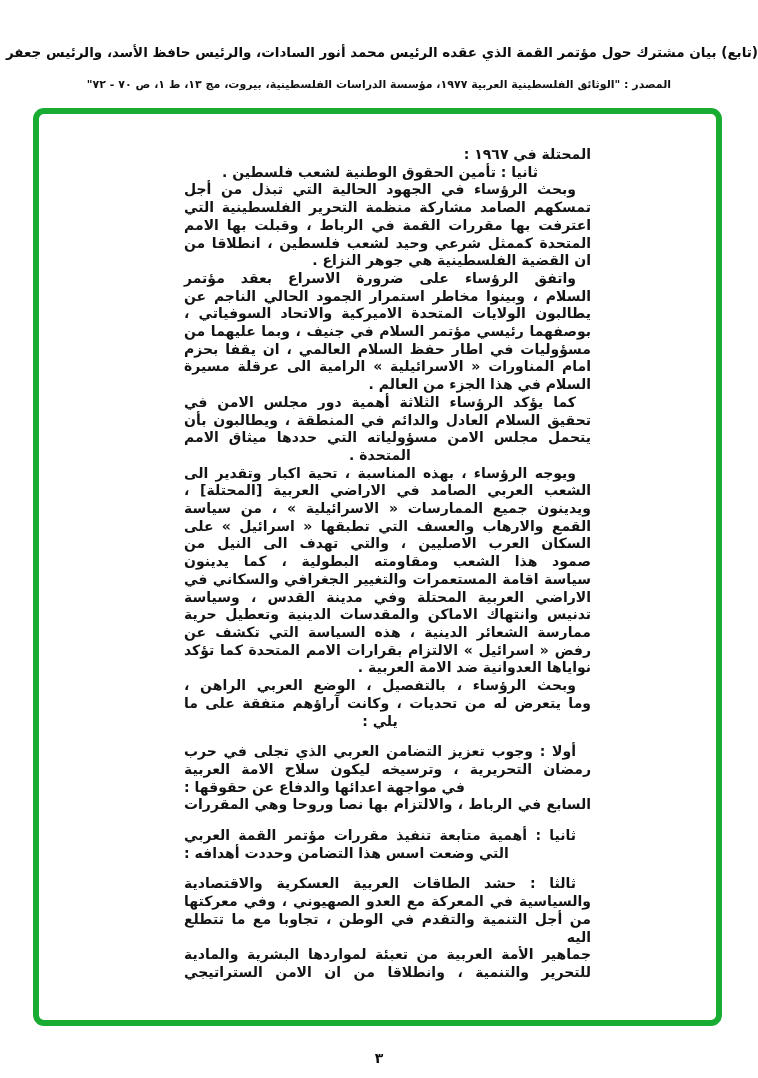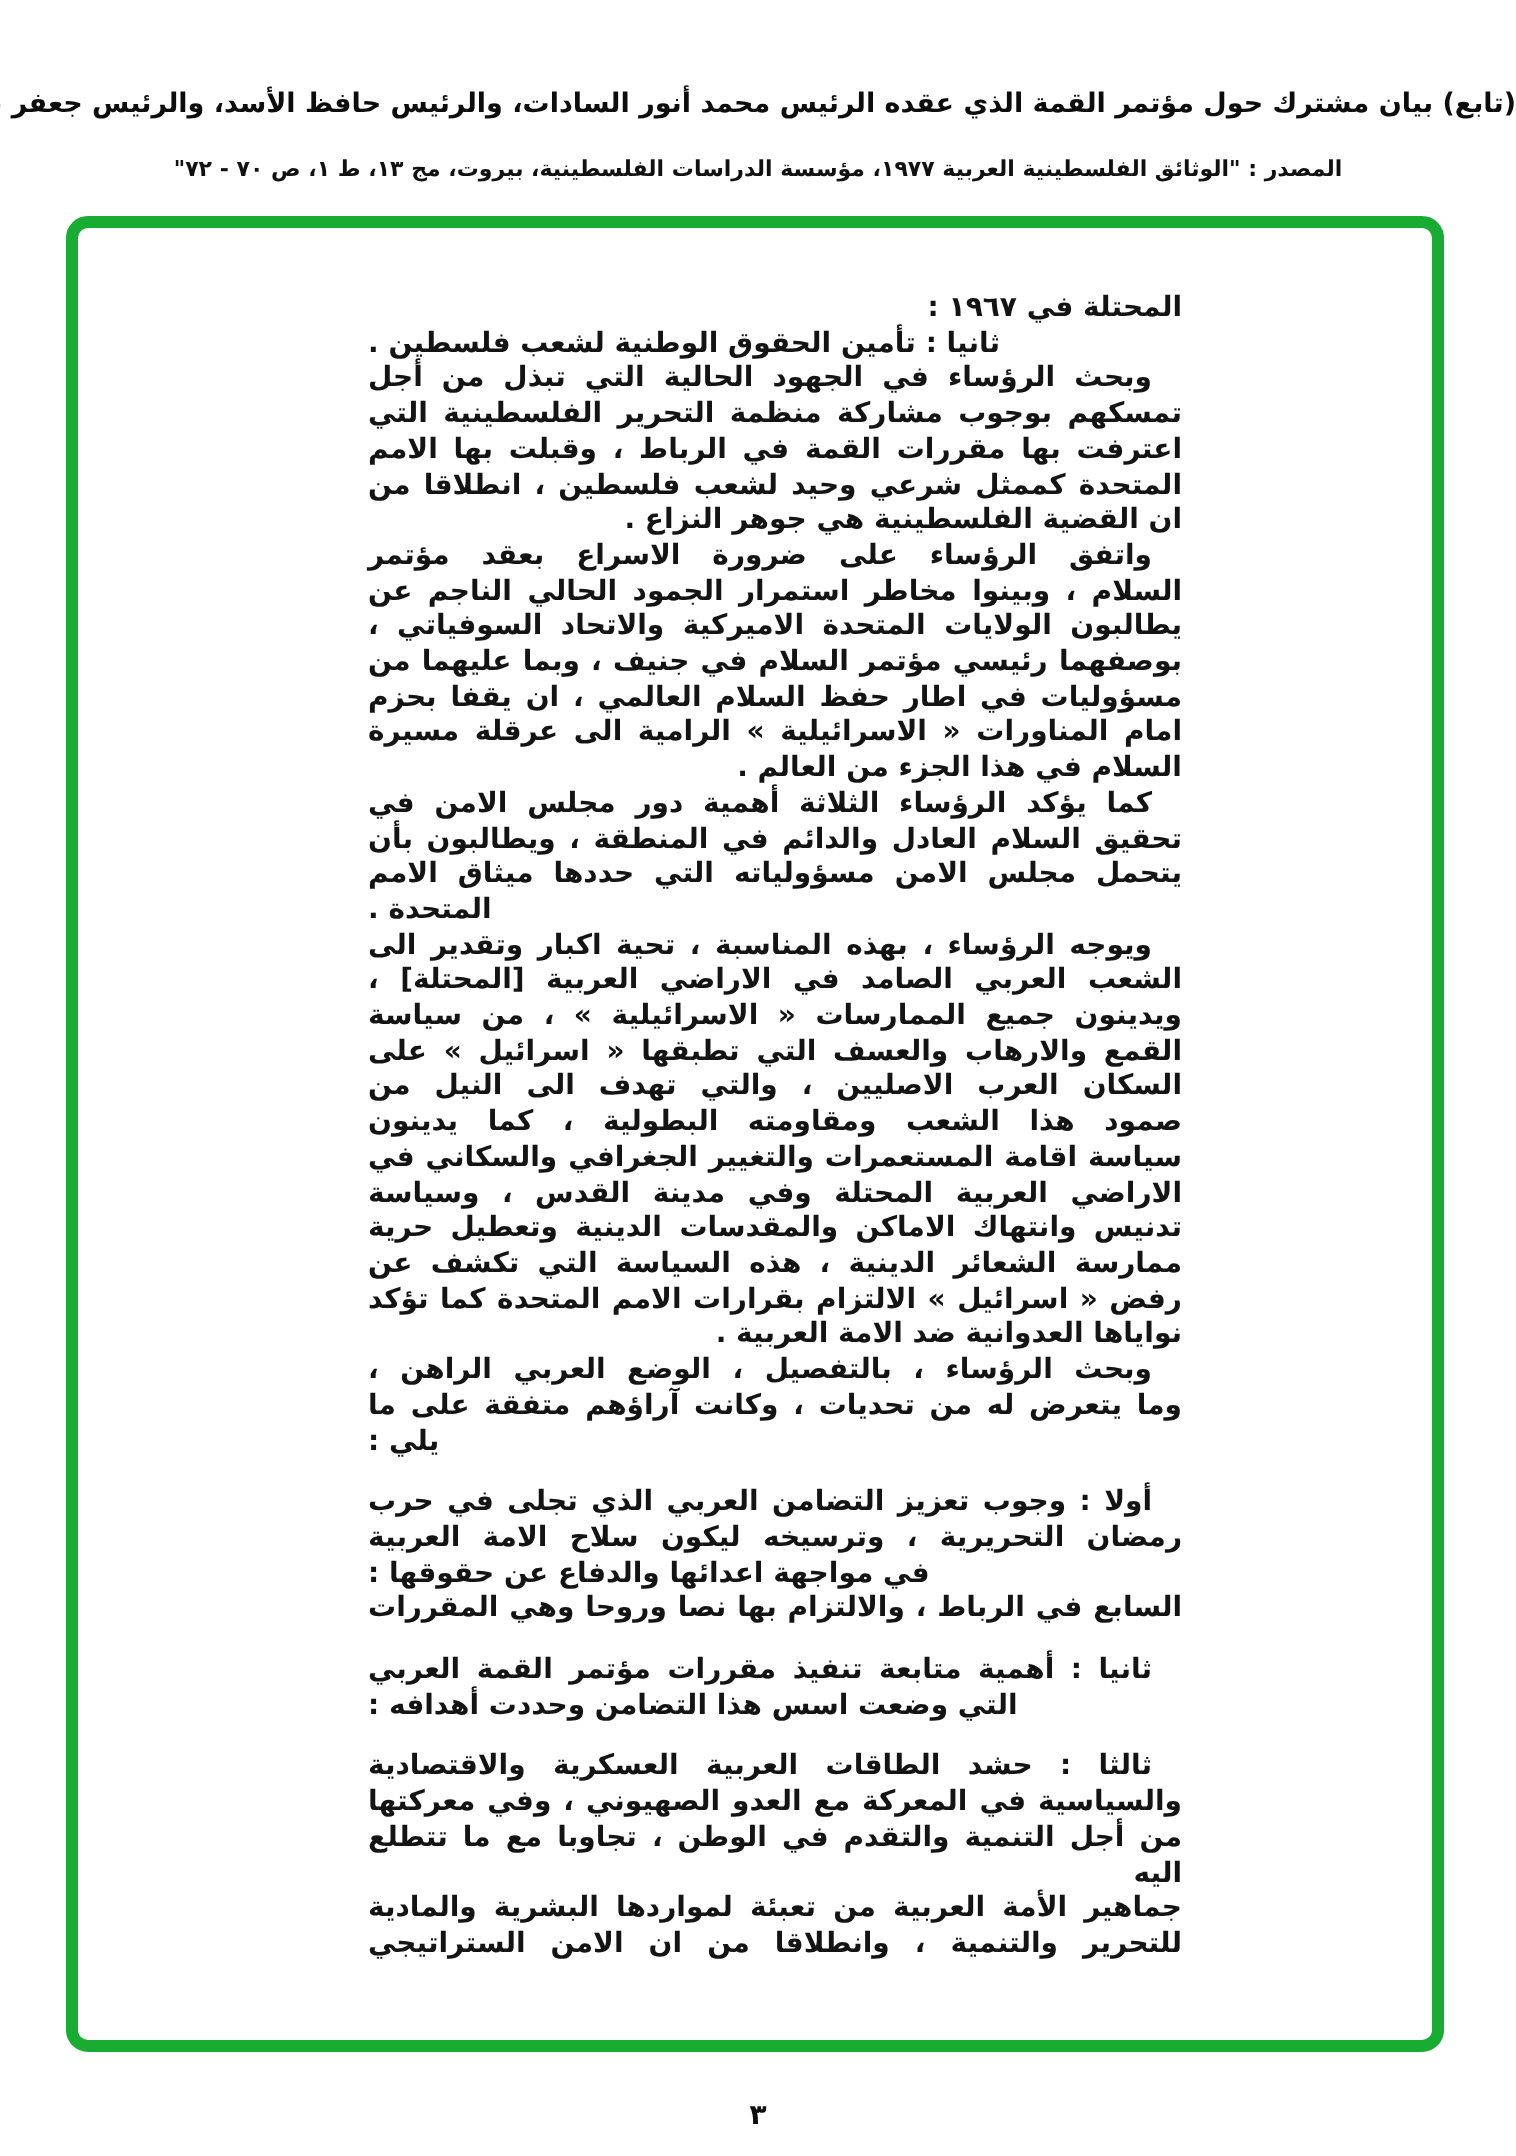--- a/index.html
+++ b/index.html
@@ -50,21 +50,21 @@
     width:407px;
     direction:rtl;
     font-size:14px;
     font-weight:bold;
     line-height:17.7px;
     color:#141414;
   }
   .line { text-align:right; }
   .line.j  { text-align:justify; text-align-last:justify; }
   .line.jo { text-align:justify; text-align-last:justify; padding-right:15px; }
-  .line.ro { text-align:left; padding-right:15px; }
+  .line.ro { text-align:center; padding-right:15px; }
   .line.r  { text-align:right; }
   .line.c  { text-align:left; }
   .line.gap { margin-top:13px; }
   .page-number {
     position:absolute;
     bottom:12px; left:0; right:0;
     text-align:center;
     font-size:14px;
     font-weight:bold;
     color:#0d0d0d;
@@ -78,21 +78,21 @@
   <div class="header-title">(تابع) بيان مشترك حول مؤتمر القمة الذي عقده الرئيس محمد أنور السادات، والرئيس حافظ الأسد، والرئيس جعفر نميري</div>
 
   <div class="header-source">المصدر :  "الوثائق الفلسطينية العربية ١٩٧٧، مؤسسة الدراسات الفلسطينية، بيروت، مج ١٣، ط ١، ص ٧٠ - ٧٢"</div>
 
   <div class="green-frame"></div>
 
   <div class="text-column">
       <div class="line r">المحتلة في ١٩٦٧ :</div>
       <div class="line ro">ثانيا : تأمين الحقوق الوطنية لشعب فلسطين .</div>
       <div class="line jo">وبحث الرؤساء في الجهود الحالية التي تبذل من أجل</div>
-      <div class="line j">تمسكهم بوجوب مشاركة منظمة التحرير الفلسطينية التي</div>
+      <div class="line j">تمسكهم الصامد مشاركة منظمة التحرير الفلسطينية التي</div>
       <div class="line j">اعترفت بها مقررات القمة في الرباط ، وقبلت بها الامم</div>
       <div class="line j">المتحدة كممثل شرعي وحيد لشعب فلسطين ، انطلاقا من</div>
       <div class="line r">ان القضية الفلسطينية هي جوهر النزاع .</div>
       <div class="line jo">واتفق الرؤساء على ضرورة الاسراع بعقد مؤتمر</div>
       <div class="line j">السلام ، وبينوا مخاطر استمرار الجمود الحالي الناجم عن</div>
       <div class="line j">يطالبون الولايات المتحدة الاميركية والاتحاد السوفياتي ،</div>
       <div class="line j">بوصفهما رئيسي مؤتمر السلام في جنيف ، وبما عليهما من</div>
       <div class="line j">مسؤوليات في اطار حفظ السلام العالمي ، ان يقفا بحزم</div>
       <div class="line j">امام المناورات « الاسرائيلية » الرامية الى عرقلة مسيرة</div>
       <div class="line r">السلام في هذا الجزء من العالم .</div>

